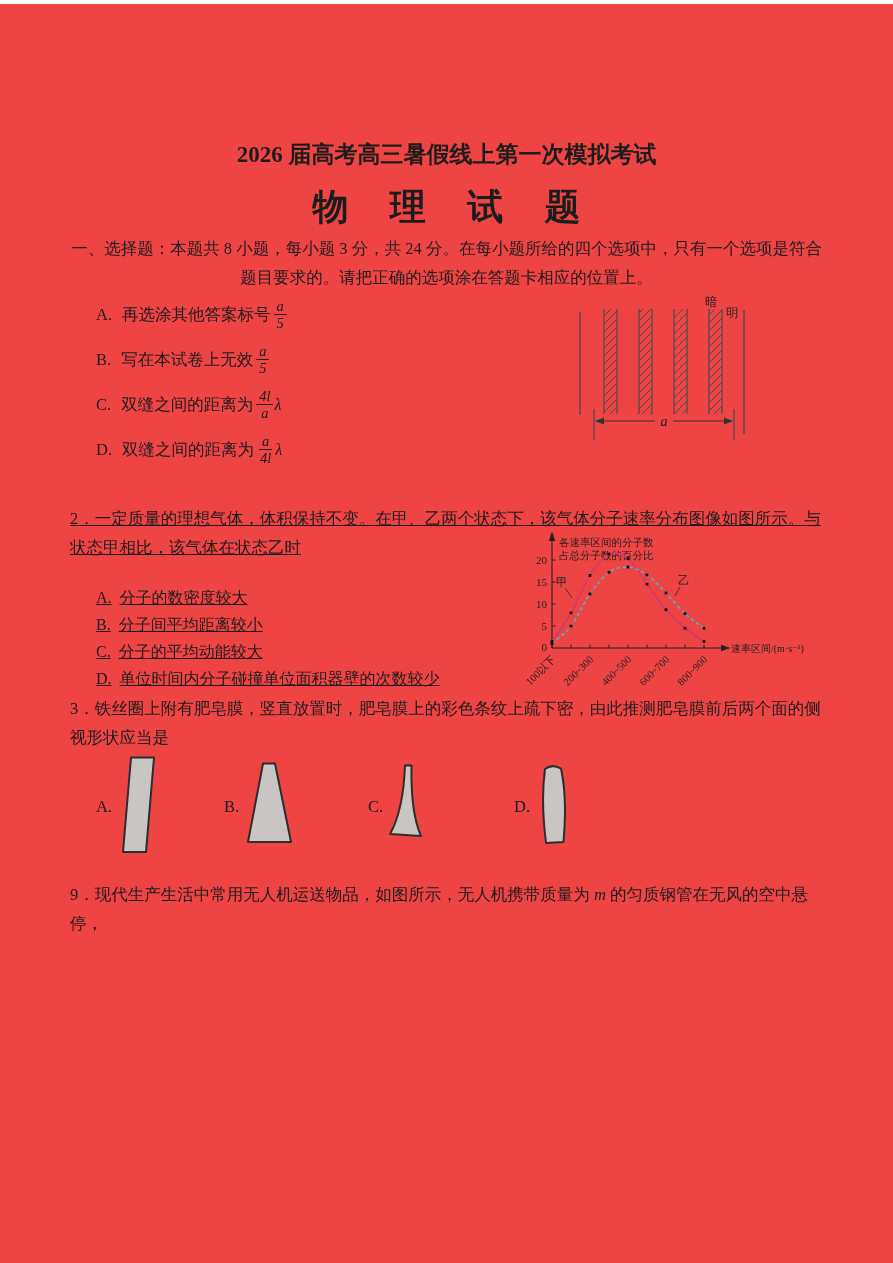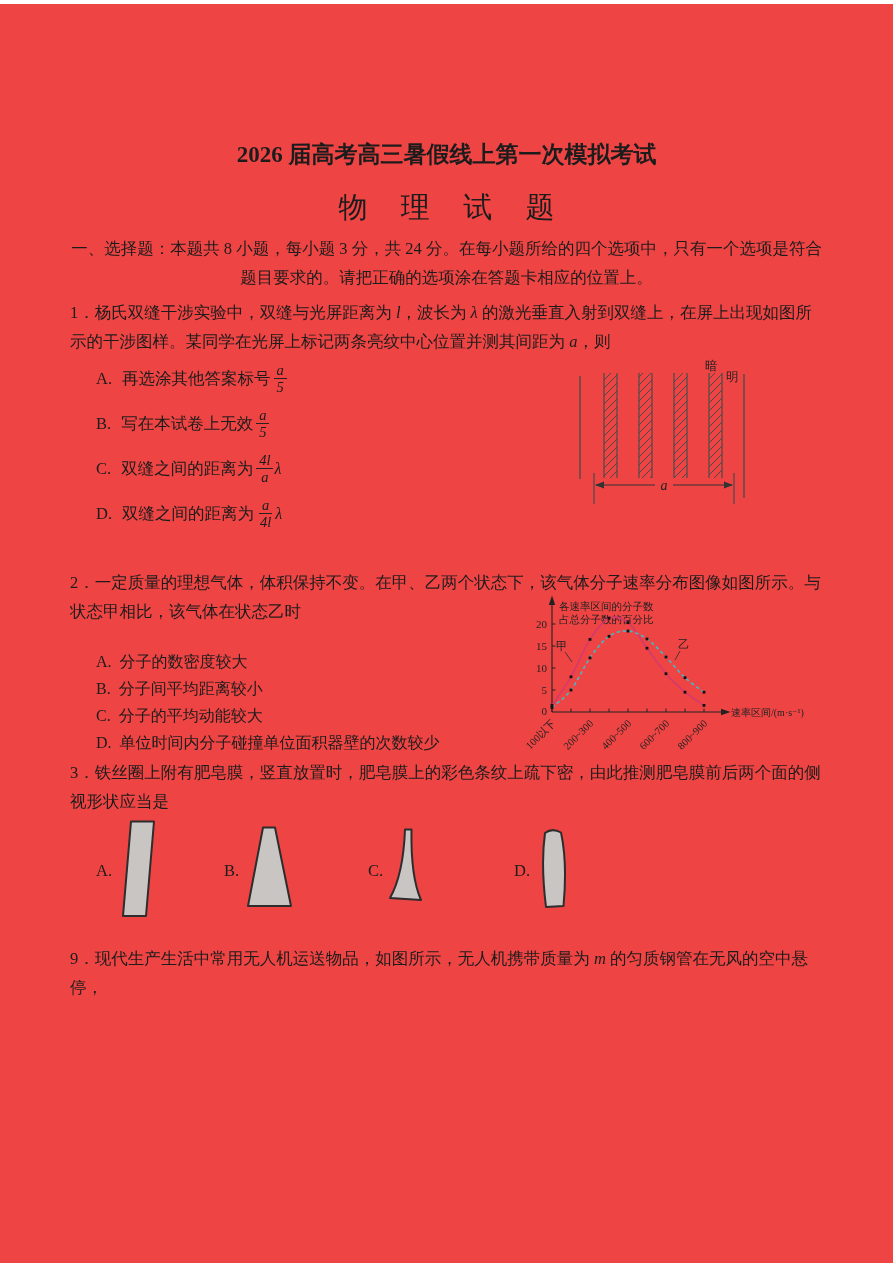--- a/index.html
+++ b/index.html
@@ -20,22 +20,22 @@
   .title{
     margin-top:136px;
     text-align:center;
     font-size:23px;
     font-weight:bold;
     line-height:30px;
   }
   .subtitle{
     margin-top:14px;
     text-align:center;
-    font-size:29px;
-    font-weight:normal;
+    font-size:36px;
+    font-weight:bold;
     letter-spacing:0.45em;
     text-indent:0.45em;
     line-height:46px;
   }
   .notes{margin-top:16px;}
   .indent{text-indent:2em;}
   .section-header{margin-top:4px;text-align:center;}
   .qtext{margin-top:6px;}
   .var{font-style:italic;font-family:"Liberation Serif","DejaVu Serif",serif;}
   
@@ -46,21 +46,21 @@
   .frac{
     display:inline-flex;flex-direction:column;align-items:center;
     vertical-align:middle;font-size:14.5px;line-height:1.12;
     margin-left:3px;font-style:italic;
   }
   .frac .num{border-bottom:1.2px solid #222;padding:0 3px;}
   .frac .den{padding:0 3px;}
   .suffix{font-size:16px;margin-left:1px;}
   .q1-fig{position:absolute;left:504px;top:-2px;}
   
-  .q2-block{position:relative;margin-top:6px;height:184px;}
+  .q2-block{position:relative;margin-top:6px;height:184px;text-decoration:underline;}
   .q2-opts{padding-left:26px;margin-top:22px;}
   .q2-opt{height:27px;line-height:27px;font-size:16px;display:flex;}
   .q2-opt .opt-label{margin-right:8px;}
   .q2-chart{position:absolute;left:440px;top:22px;}
   #q2-svg text{font-family:"Liberation Serif","DejaVu Serif",serif;fill:#222;}
   
   .q3-shapes{position:relative;height:114px;margin-top:4px;}
   .shape-label{position:absolute;top:36px;font-size:16.5px;}
   .shape-svg{position:absolute;}
   .film{fill:#c9c5c2;stroke:#2d2d2d;stroke-width:2;stroke-linejoin:round;}
@@ -72,21 +72,20 @@
 <body>
 
 <div class="page">
 
   <p class="title">2026 届高考高三暑假线上第一次模拟考试</p>
   <p class="subtitle">物 理 试 题</p>
 
 
   <p class="section-header">一、选择题：本题共 8 小题，每小题 3 分，共 24 分。在每小题所给的四个选项中，只有一个选项是符合题目要求的。请把正确的选项涂在答题卡相应的位置上。</p>
 
-  <p class="qtext"><span>1．杨氏双缝干涉实验中，双缝与光屏距离为 </span><span class="var">l</span><span>，波长为 </span><span class="var">λ</span><span> 的激光垂直入射到双缝上，在屏上出现如图所示的干涉图样。某同学在光屏上标记两条亮纹中心位置并测其间距为 </span><span class="var">a</span><span>，则</span></p>
 
   <div class="q1-bottom">
     <div class="q1-opts">
       <div class="opt-row">
         <span class="opt-label">A.</span>
         <span>再选涂其他答案标号</span>
         <span class="frac">
             <span class="num">a</span>
             <span class="den">5</span>
           </span>

